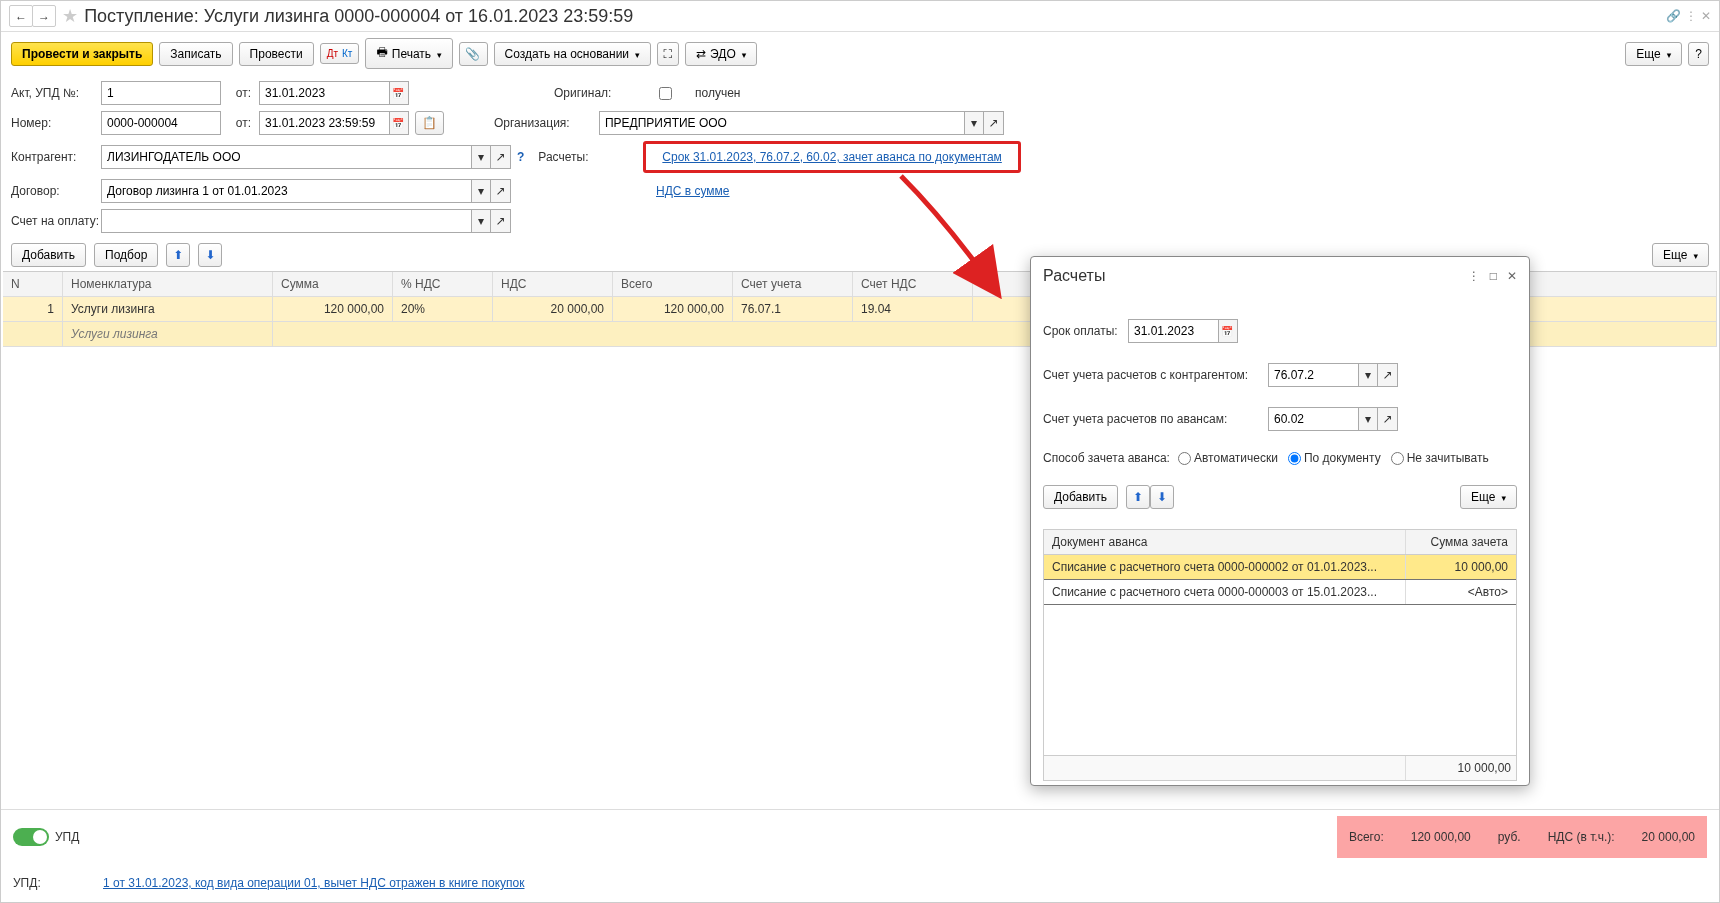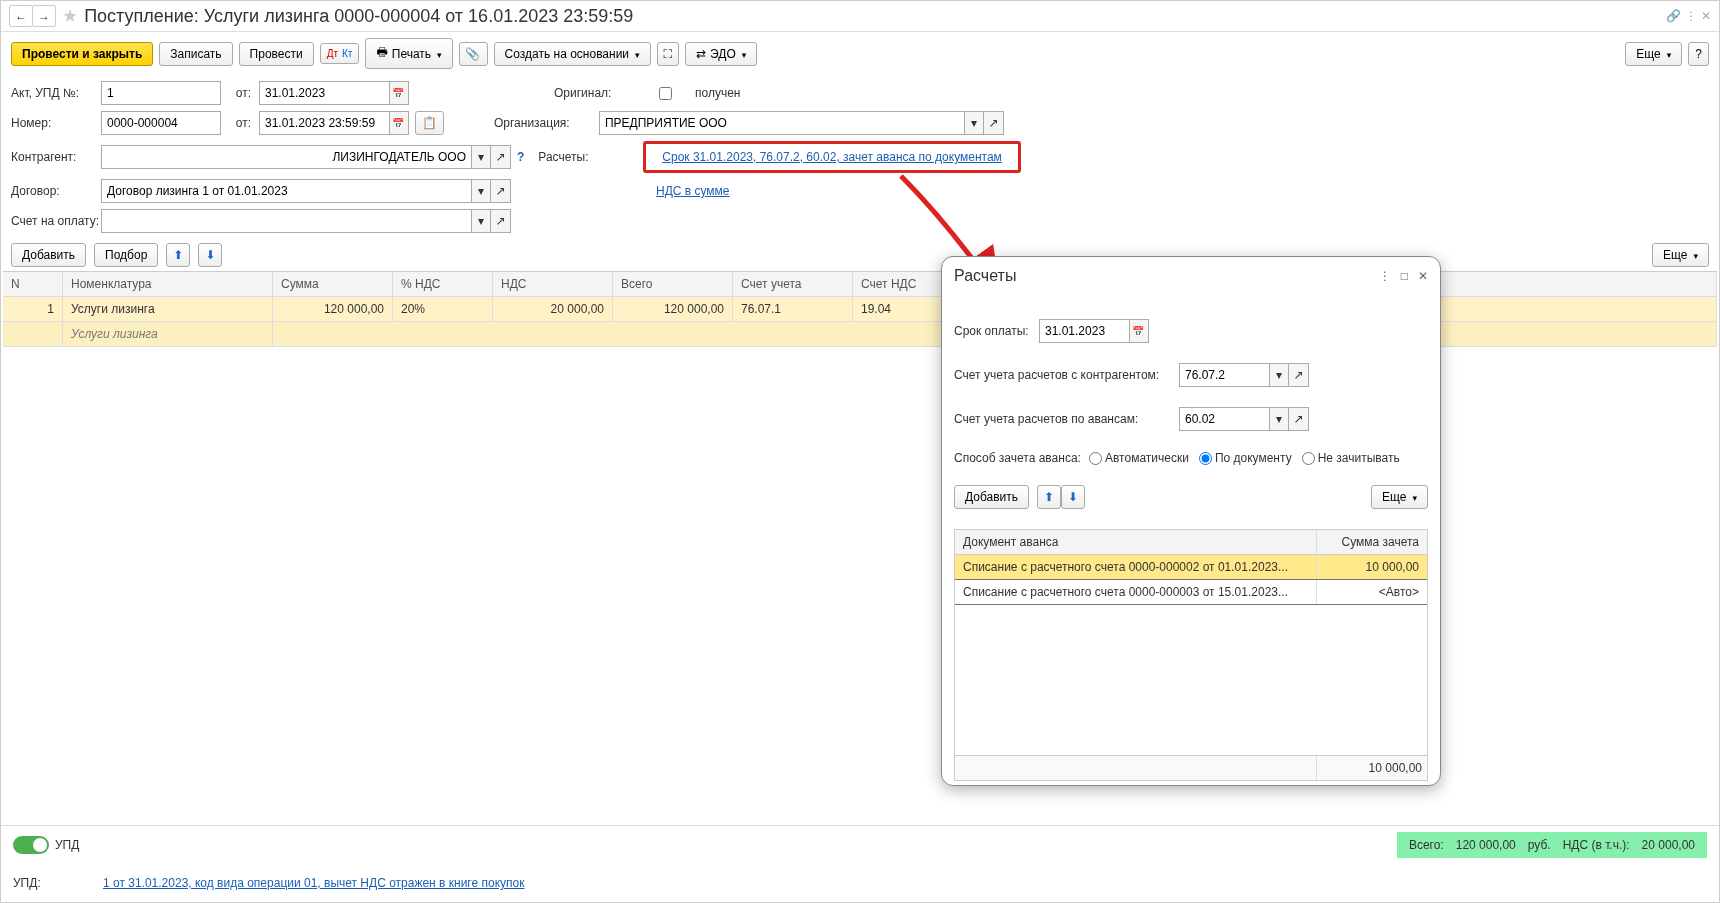--- a/index.html
+++ b/index.html
@@ -30,22 +30,22 @@
 .tbl .thead{display:flex;background:#f4f4f4}
 .tbl .th,.tbl .td{padding:5px 8px;border-right:1px solid #ddd;border-bottom:1px solid #ddd}
 .tbl .th{color:#555}
 .tbl .tr{display:flex}
 .tbl .tr.sel{background:#fff2c7}
 .tbl .tr.sel2{background:#fdf0c0}
 .footer{position:absolute;bottom:38px;left:0;right:0;border-top:1px solid #ddd;padding:6px 12px;display:flex;align-items:center}
 .footer2{position:absolute;bottom:8px;left:0;right:0;padding:4px 12px;display:flex;align-items:center}
 .toggle{width:36px;height:18px;background:#4caf50;border-radius:9px;position:relative;margin-right:6px}
 .toggle::after{content:'';position:absolute;width:14px;height:14px;background:#fff;border-radius:50%;top:2px;left:20px}
-.totals{margin-left:auto;background:#86efac;padding:6px 12px;display:flex;gap:12px}
-.popup{position:absolute;top:255px;left:940px;width:500px;background:#fff;border:1px solid #888;box-shadow:0 4px 16px rgba(0,0,0,.3);border-radius:12px}
+.totals{margin-left:auto;background:#fca5a5;padding:14px 12px;display:flex;gap:27px}
+.popup{position:absolute;top:255px;left:1029px;width:500px;background:#fff;border:1px solid #888;box-shadow:0 4px 16px rgba(0,0,0,.3);border-radius:4px}
 .popup-hdr{display:flex;align-items:center;padding:10px 12px}
 .popup-title{font-size:16px}
 .popup-hdr .picon{margin-left:auto;display:flex;gap:10px;color:#666}
 .popup-body{padding:4px 12px}
 .prow{display:flex;align-items:center;margin:20px 0}
 .plbl{width:225px}
 .ptbl{border:1px solid #ccc;margin-top:6px}
 .ptbl .ph{display:flex;background:#f4f4f4;border-bottom:1px solid #ccc}
 .ptbl .ph>div,.ptbl .ptr>div{padding:5px 8px}
 .ptbl .ph>div:first-child,.ptbl .ptr>div:first-child{flex:1;border-right:1px solid #ddd}
@@ -131,21 +131,21 @@
     <span class="lbl-r" style="margin-left:50px">Организация:</span>
     <div class="grp">
       <input class="inp" style="width: 365px;" value="ПРЕДПРИЯТИЕ ООО">
       <div class="gbtn">▾</div>
       <div class="gbtn">↗</div>
     </div>
   </div>
   <div class="row">
     <span class="lbl">Контрагент:</span>
     <div class="grp">
-      <input class="inp" style="width: 370px; text-align: right;" value="ЛИЗИНГОДАТЕЛЬ ООО">
+      <input class="inp" style="width: 370px;" value="ЛИЗИНГОДАТЕЛЬ ООО">
       <div class="gbtn">▾</div>
       <div class="gbtn">↗</div>
     </div>
     <span class="q">?</span>
     <span class="lbl-r" style="margin-left:14px">Расчеты:</span>
     <span class="redbox"><a class="link">Срок 31.01.2023, 76.07.2, 60.02, зачет аванса по документам</a></span>
   </div>
   <div class="row">
     <span class="lbl">Договор:</span>
     <div class="grp">

